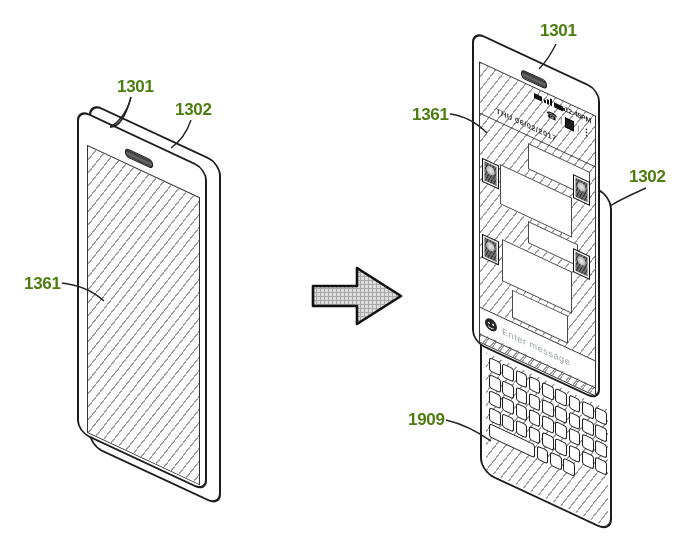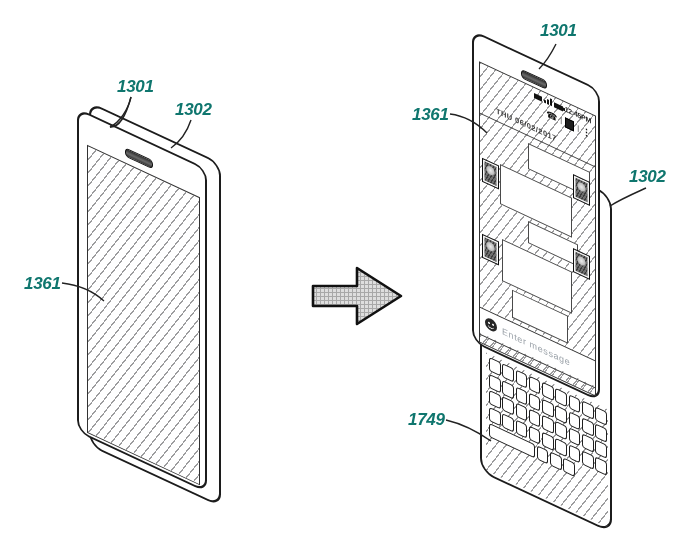--- a/index.html
+++ b/index.html
@@ -2,22 +2,22 @@
 <html><head>
 <meta charset="utf-8">
 <style>
   html,body{margin:0;padding:0;background:#fff;}
   #canvas{
     position:relative;width:682px;height:558px;background:#ffffff;overflow:hidden;
     font-family:"Liberation Sans",sans-serif;
   }
   
   .ref-label{
-    position:absolute;font-weight:700;font-size:17px;color:#0f766e;
-    letter-spacing:-0.3px;white-space:nowrap;z-index:7;font-style:italic;
+    position:absolute;font-weight:700;font-size:17px;color:#4d7c0f;
+    letter-spacing:-0.3px;white-space:nowrap;z-index:7;
   }
   .hatch{
     background-image:repeating-linear-gradient(120deg,rgba(75,75,78,.55) 0 1px,transparent 1px 6.5px);
   }
   .device{position:absolute;background:#fff;border:2px solid #1c1c1c;box-sizing:border-box;}
   .speaker{
     position:absolute;border:1px solid #111;border-radius:4px;
     background:linear-gradient(180deg,#2b2b2b 0%,#6a6a6a 55%,#333 100%);
   }
   
@@ -240,15 +240,15 @@
       <path d="M446,420 C463,424 478,432 491,441"></path>
     </g>
   </svg>
 
   <div class="ref-label" style="left:117px;top:77px;">1301</div>
   <div class="ref-label" style="left:175px;top:100px;">1302</div>
   <div class="ref-label" style="left:24px;top:274px;">1361</div>
   <div class="ref-label" style="left:540px;top:21px;">1301</div>
   <div class="ref-label" style="left:412px;top:105px;">1361</div>
   <div class="ref-label" style="left:629px;top:167px;">1302</div>
-  <div class="ref-label" style="left:408px;top:410px;">1749</div>
+  <div class="ref-label" style="left:408px;top:410px;">1909</div>
 
 </div>
 
 </body></html>

